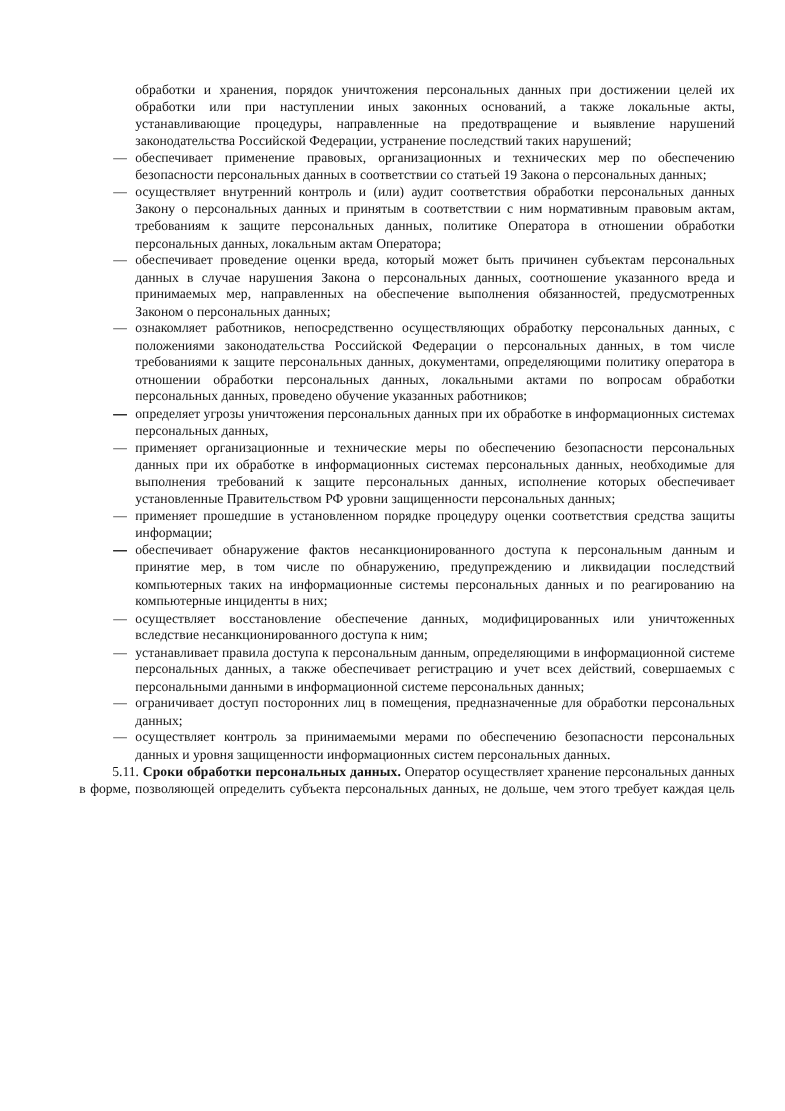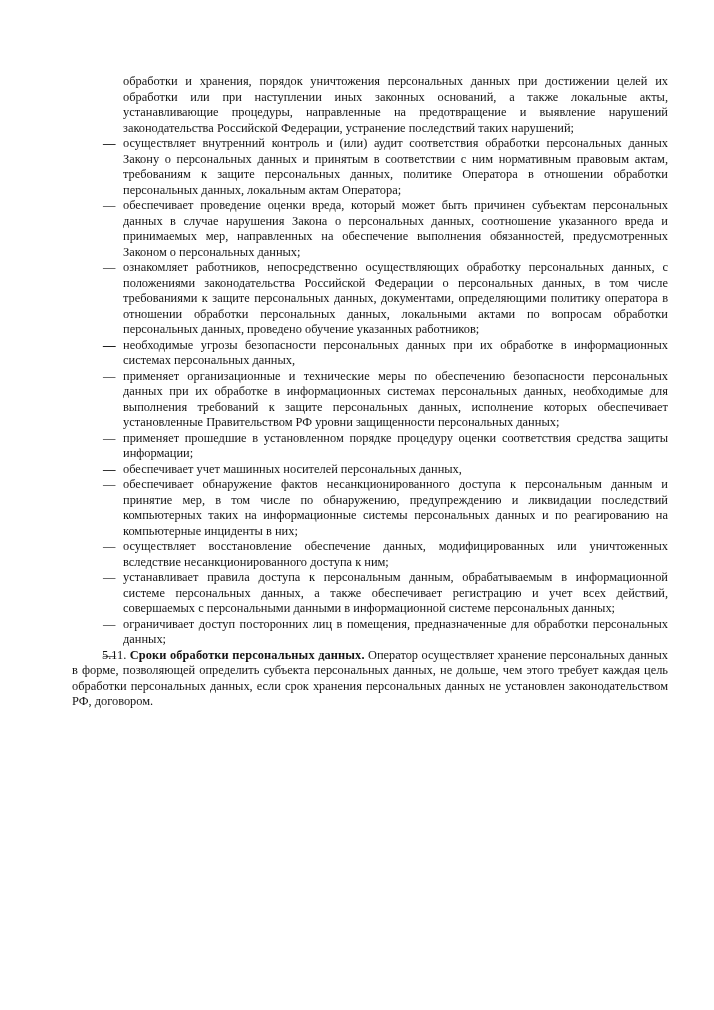--- a/index.html
+++ b/index.html
@@ -62,36 +62,36 @@
 </style>
 </head>
 <body>
 
 <div class="page">
   <div class="content">
 
     <p class="intro">обработки и хранения, порядок уничтожения персональных данных при достижении целей их обработки или при наступлении иных законных оснований, а также локальные акты, устанавливающие процедуры, направленные на предотвращение и выявление нарушений законодательства Российской Федерации, устранение последствий таких нарушений;</p>
 
     <ul class="obligations">
-      <li><span class="dash">—</span></li>
+      <li><span class="dash">—</span><span>обеспечивает применение правовых, организационных и технических мер по обеспечению безопасности персональных данных в соответствии со статьей 19 Закона о персональных данных;</span></li>
       <li><span class="dash">—</span><span>осуществляет внутренний контроль и (или) аудит соответствия обработки персональных данных Закону о персональных данных и принятым в соответствии с ним нормативным правовым актам, требованиям к защите персональных данных, политике Оператора в отношении обработки персональных данных, локальным актам Оператора;</span></li>
       <li><span class="dash">—</span><span>обеспечивает проведение оценки вреда, который может быть причинен субъектам персональных данных в случае нарушения Закона о персональных данных, соотношение указанного вреда и принимаемых мер, направленных на обеспечение выполнения обязанностей, предусмотренных Законом о персональных данных;</span></li>
       <li><span class="dash">—</span><span>ознакомляет работников, непосредственно осуществляющих обработку персональных данных, с положениями законодательства Российской Федерации о персональных данных, в том числе требованиями к защите персональных данных, документами, определяющими политику оператора в отношении обработки персональных данных, локальными актами по вопросам обработки персональных данных, проведено обучение указанных работников;</span></li>
       <li><span class="dash">—</span></li>
       <li><span class="dash">—</span></li>
-      <li><span class="dash">—</span><span>необходимые угрозы безопасности персональных данных при их обработке в информационных системах персональных данных,</span></li>
+      <li><span class="dash">—</span><span>определяет угрозы уничтожения персональных данных при их обработке в информационных системах персональных данных,</span></li>
       <li><span class="dash">—</span><span>применяет организационные и технические меры по обеспечению безопасности персональных данных при их обработке в информационных системах персональных данных, необходимые для выполнения требований к защите персональных данных, исполнение которых обеспечивает установленные Правительством РФ уровни защищенности персональных данных;</span></li>
       <li><span class="dash">—</span><span>применяет прошедшие в установленном порядке процедуру оценки соответствия средства защиты информации;</span></li>
       <li><span class="dash">—</span></li>
-      <li><span class="dash">—</span><span>обеспечивает учет машинных носителей персональных данных,</span></li>
+      <li><span class="dash">—</span></li>
       <li><span class="dash">—</span><span>обеспечивает обнаружение фактов несанкционированного доступа к персональным данным и принятие мер, в том числе по обнаружению, предупреждению и ликвидации последствий компьютерных таких на информационные системы персональных данных и по реагированию на компьютерные инциденты в них;</span></li>
       <li><span class="dash">—</span><span>осуществляет восстановление обеспечение данных, модифицированных или уничтоженных вследствие несанкционированного доступа к ним;</span></li>
-      <li><span class="dash">—</span><span>устанавливает правила доступа к персональным данным, обрабатываемым в информационной системе персональных данных, а также обеспечивает регистрацию и учет всех действий, совершаемых с персональными данными в информационной системе персональных данных;</span></li>
+      <li><span class="dash">—</span><span>устанавливает правила доступа к персональным данным, определяющими в информационной системе персональных данных, а также обеспечивает регистрацию и учет всех действий, совершаемых с персональными данными в информационной системе персональных данных;</span></li>
       <li><span class="dash">—</span><span>ограничивает доступ посторонних лиц в помещения, предназначенные для обработки персональных данных;</span></li>
-      <li><span class="dash">—</span></li>
+      <li><span class="dash">—</span><span>осуществляет контроль за принимаемыми мерами по обеспечению безопасности персональных данных и уровня защищенности информационных систем персональных данных.</span></li>
     </ul>
 
     <p class="para"><span>5.11.</span> <b>Сроки обработки персональных данных.</b> <span>Оператор осуществляет хранение персональных данных в форме, позволяющей определить субъекта персональных данных, не дольше, чем этого требует каждая цель обработки персональных данных, если срок хранения персональных данных не установлен законодательством РФ, договором.</span></p>
 
   </div>
 
   <span class="page-number">15</span>
 </div>
 
 </body></html>

